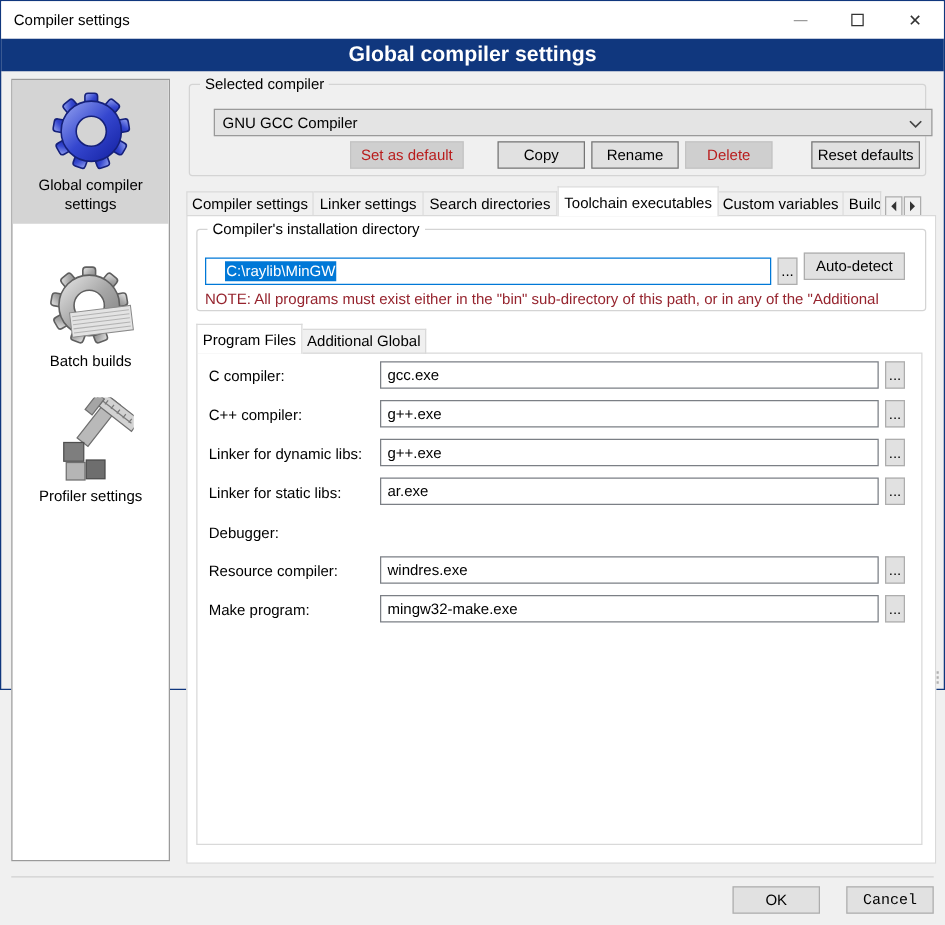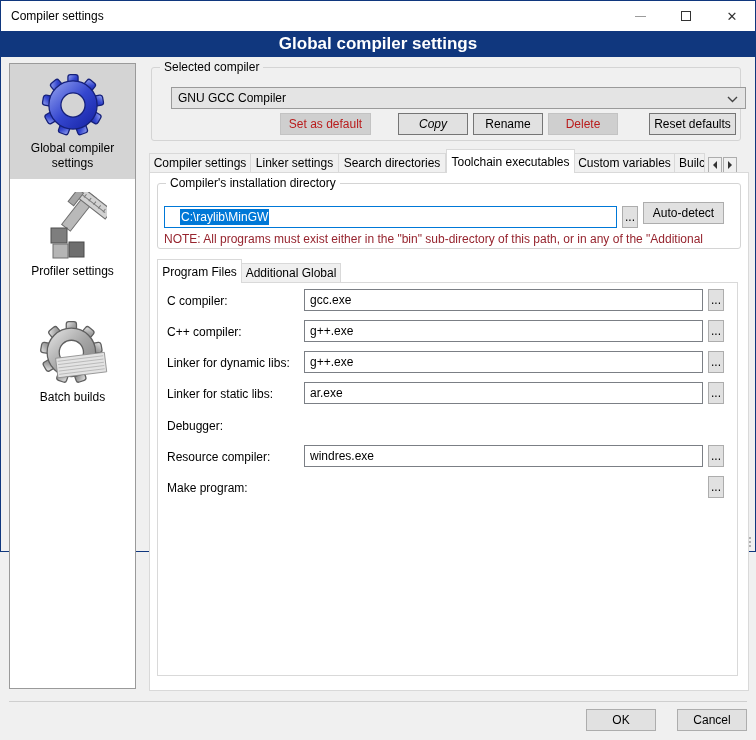--- a/index.html
+++ b/index.html
@@ -144,37 +144,20 @@
             <rect x="-8" y="-48" width="16" height="19" rx="4" transform="rotate(160)"></rect>
             <rect x="-8" y="-48" width="16" height="19" rx="4" transform="rotate(200)"></rect>
             <rect x="-8" y="-48" width="16" height="19" rx="4" transform="rotate(240)"></rect>
             <rect x="-8" y="-48" width="16" height="19" rx="4" transform="rotate(280)"></rect>
             <rect x="-8" y="-48" width="16" height="19" rx="4" transform="rotate(320)"></rect>
             <path fill-rule="evenodd" d="M38,0 A38,38 0 1,0 -38,0 A38,38 0 1,0 38,0 Z M19,0 A19,19 0 1,1 -19,0 A19,19 0 1,1 19,0 Z"></path>
           </g>
         </svg>
       </div>
       <div class="lbl">Global compiler settings</div>
-    </div>
-
-    <div class="side-item" id="side-item-profiler">
-      <div class="icon-wrap">
-        <svg width="68" height="72" viewBox="0 0 68 72">
-          <g transform="rotate(38 34 26)">
-            <rect x="29" y="-4" width="11" height="42" fill="#b9b9b9" stroke="#6f6f6f"></rect>
-            <rect x="22" y="-4" width="38" height="11" fill="#d2d2d2" stroke="#6f6f6f"></rect>
-            <path d="M26 2 h30 M30 -1 v4 M36 -1 v4 M42 -1 v4 M48 -1 v4 M54 -1 v4" stroke="#7a7a7a" fill="none"></path>
-            <rect x="20" y="0" width="7" height="16" fill="#a5a5a5" stroke="#6f6f6f"></rect>
-          </g>
-          <rect x="12" y="36" width="16" height="15" fill="#7e7e7e" stroke="#4f4f4f"></rect>
-          <rect x="14" y="52" width="15" height="14" fill="#b5b5b5" stroke="#6f6f6f"></rect>
-          <rect x="30" y="50" width="15" height="15" fill="#6e6e6e" stroke="#4a4a4a"></rect>
-        </svg>
-      </div>
-      <div class="lbl">Profiler settings</div>
     </div>
 
     <div class="side-item" id="side-item-batch">
       <div class="icon-wrap">
         <svg width="72" height="70" viewBox="-42 -38 88 80">
           <defs>
             <linearGradient id="gradGray" x1="0" y1="0" x2="1" y2="1">
               <stop offset="0" stop-color="#e9e9e9"></stop>
                 <stop offset="0.5" stop-color="#a6a6a6"></stop>
                 <stop offset="1" stop-color="#7c7c7c"></stop>
@@ -193,33 +176,50 @@
             <path fill-rule="evenodd" d="M38,0 A38,38 0 1,0 -38,0 A38,38 0 1,0 38,0 Z M19,0 A19,19 0 1,1 -19,0 A19,19 0 1,1 19,0 Z"></path>
           </g>
           <g transform="translate(8,16) rotate(-7)">
             <rect x="-26" y="-12" width="60" height="24" fill="#e3e3e3" stroke="#8a8a8a"></rect>
             <path d="M-24 -8 h56 M-24 -4 h56 M-24 0 h56 M-24 4 h56 M-24 8 h56" stroke="#b3b3b3" fill="none"></path>
           </g>
         </svg>
       </div>
       <div class="lbl">Batch builds</div>
     </div>
+
+    <div class="side-item" id="side-item-profiler">
+      <div class="icon-wrap">
+        <svg width="68" height="72" viewBox="0 0 68 72">
+          <g transform="rotate(38 34 26)">
+            <rect x="29" y="-4" width="11" height="42" fill="#b9b9b9" stroke="#6f6f6f"></rect>
+            <rect x="22" y="-4" width="38" height="11" fill="#d2d2d2" stroke="#6f6f6f"></rect>
+            <path d="M26 2 h30 M30 -1 v4 M36 -1 v4 M42 -1 v4 M48 -1 v4 M54 -1 v4" stroke="#7a7a7a" fill="none"></path>
+            <rect x="20" y="0" width="7" height="16" fill="#a5a5a5" stroke="#6f6f6f"></rect>
+          </g>
+          <rect x="12" y="36" width="16" height="15" fill="#7e7e7e" stroke="#4f4f4f"></rect>
+          <rect x="14" y="52" width="15" height="14" fill="#b5b5b5" stroke="#6f6f6f"></rect>
+          <rect x="30" y="50" width="15" height="15" fill="#6e6e6e" stroke="#4a4a4a"></rect>
+        </svg>
+      </div>
+      <div class="lbl">Profiler settings</div>
+    </div>
   </div>
 
   <div class="groupbox" style="left:150px; top:66px; width:590px; height:74px;">
     <span class="legend on-gray">Selected compiler</span>
   </div>
   <div class="combo" style="left:170px; top:86px; width:575px;">
     <span>GNU GCC Compiler</span>
     <svg class="chev" width="11" height="7">
         <path d="M1 1 L5.5 5.5 L10 1" fill="none" stroke="#444" stroke-width="1.4"></path>
       </svg>
   </div>
   <div class="btn disabled" style="left:279px; top:112px; width:91px;">Set as default</div>
-  <div class="btn" style="left:397px; top:112px; width:70px;font-style:italic;">Copy</div>
+  <div class="btn" style="left:397px; top:112px; width:70px;">Copy</div>
   <div class="btn" style="left:472px; top:112px; width:70px;">Rename</div>
   <div class="btn disabled" style="left:547px; top:112px; width:70px;">Delete</div>
   <div class="btn" style="left:648px; top:112px; width:87px;">Reset defaults</div>
 
   <div class="tabstrip" style="left:148px; top:148px; height:24px;">
     <div class="tab" style="width:102px;">Compiler settings</div>
     <div class="tab" style="width:88px;">Linker settings</div>
     <div class="tab" style="width:107px;">Search directories</div>
     <div class="tab active" style="width:129px;">Toolchain executables</div>
     <div class="tab" style="width:100px;">Custom variables</div>
@@ -276,22 +276,25 @@
 
   <div class="field-label" style="left:166px; top:418px; z-index:6;">Debugger:</div>
 
   <div class="field-label" style="left:166px; top:449px; z-index:6;">Resource compiler:</div>
   <div class="textbox" style="left:303px; top:444px; width:399px; z-index:6;">
       <span>windres.exe</span>
     </div>
   <div class="btn soft" style="left:707px; top:444px; width:16px; z-index:6;">...</div>
 
   <div class="field-label" style="left:166px; top:480px; z-index:6;">Make program:</div>
+  <div class="textbox" style="left:303px; top:475px; width:399px; z-index:6;">
+      <span>mingw32-make.exe</span>
+    </div>
   <div class="btn soft" style="left:707px; top:475px; width:16px; z-index:6;">...</div>
 
   <div id="footer-divider"></div>
   <div class="btn soft" style="left:585px; top:708px; width:70px;">OK</div>
-  <div class="btn soft" style="left:676px; top:708px; width:70px;">Cancel</div>
+  <div class="btn soft" style="left:676px; top:708px; width:70px;font-family:Liberation Mono, monospace;">Cancel</div>
   <div id="resize-grip">
       <i></i>
     </div>
 
 </div>
 
 </body></html>

